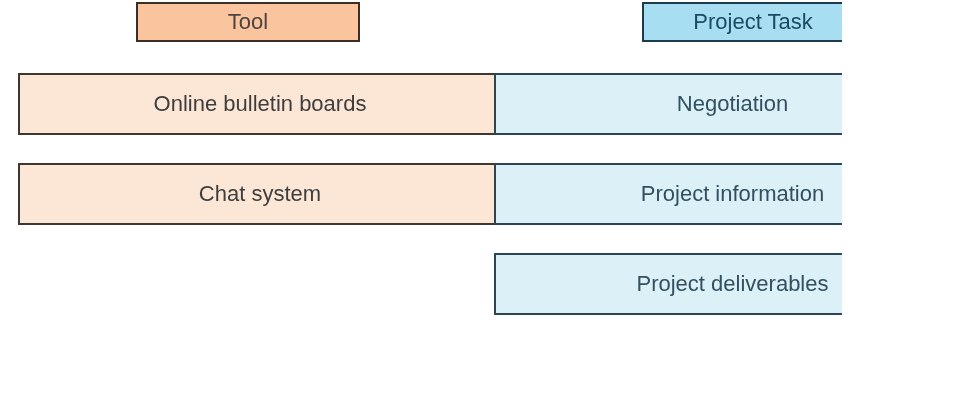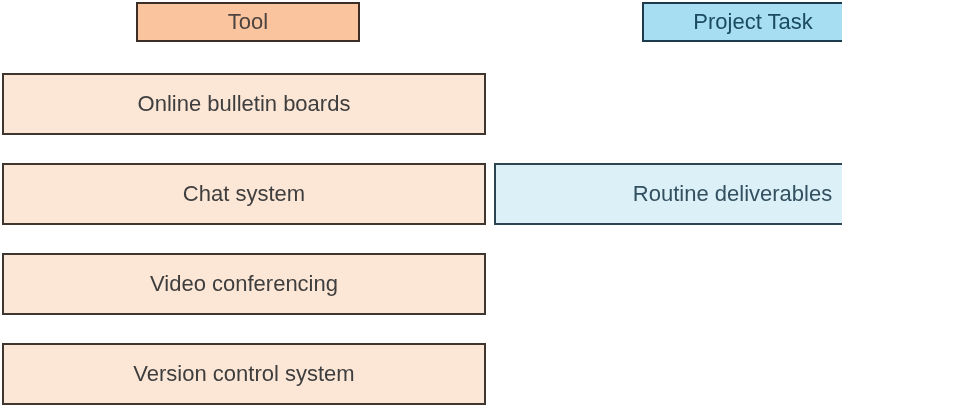--- a/index.html
+++ b/index.html
@@ -43,21 +43,21 @@
     width: 222px;
     background: var(--p-head-bg);
     border-color: var(--p-head-bd);
     color: var(--p-head-fg);
     margin-left: 12px;
   }
   .item {
     height: 62px;
   }
   .item.tool {
-    left: 2px;
+    left: 18px;
     width: 484px;
     background: var(--t-item-bg);
     border-color: var(--t-item-bd);
     color: var(--t-item-fg);
     text-align: right;
   }
   .item.task {
     left: 494px;
     width: 477px;
     background: var(--p-item-bg);
@@ -73,24 +73,24 @@
 <body>
 
 <div class="board">
 
   <div class="cell head tool">Tool</div>
 
   <div class="cell head task">Project Task</div>
 
   <div class="cell item tool r1">Online bulletin boards</div>
 
+  <div class="cell item task r1">Negotiation</div>
 
   <div class="cell item tool r2">Chat system</div>
 
-  <div class="cell item task r2">Routine deliverables</div>
-
-  <div class="cell item tool r3">Video conferencing</div>
+  <div class="cell item task r2">Project information</div>
 
 
-  <div class="cell item tool r4">Version control system</div>
+  <div class="cell item task r3">Project deliverables</div>
+
 
 
 </div>
 
 </body></html>

